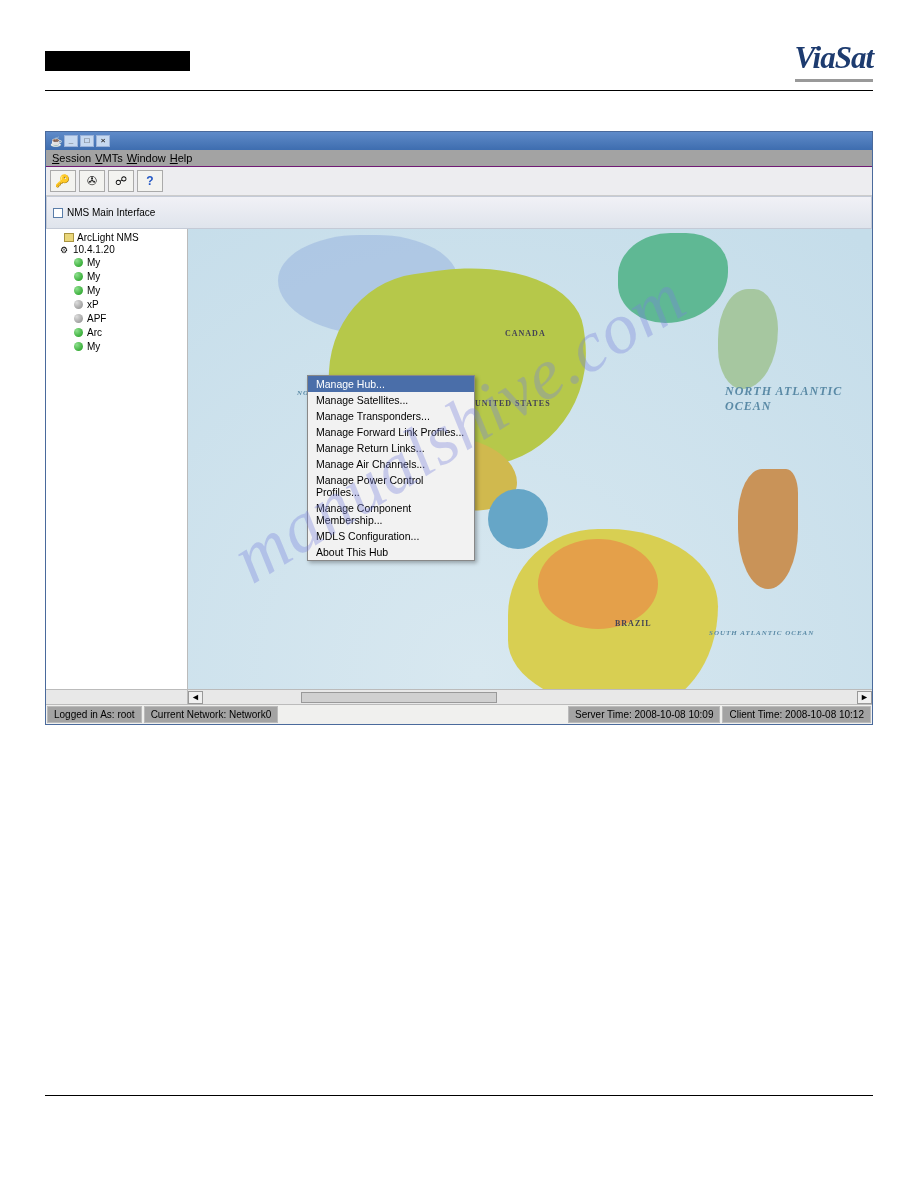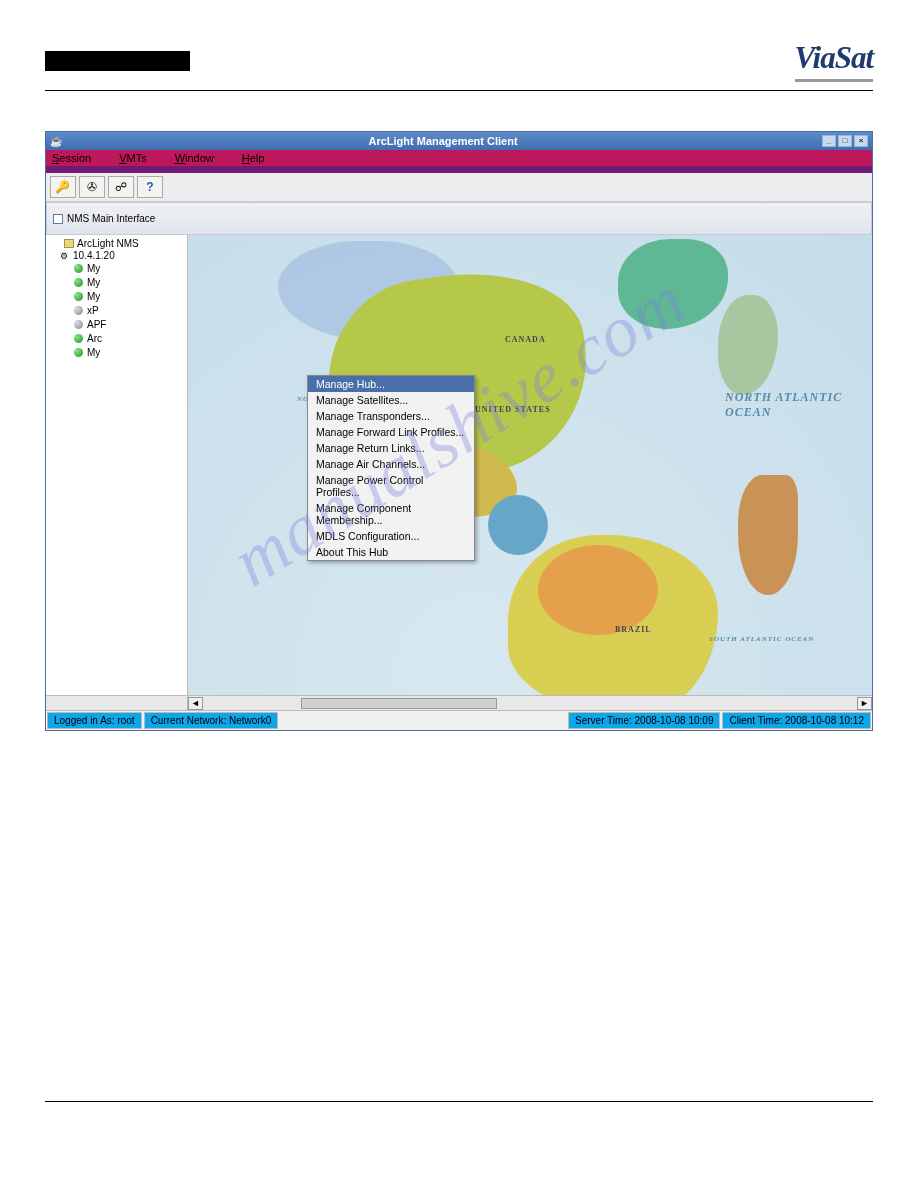--- a/index.html
+++ b/index.html
@@ -7,21 +7,21 @@
   .page { padding: 40px 45px 60px 45px; }
   .header-row { display: flex; justify-content: space-between; align-items: center; margin-bottom: 8px; }
   .black-box { width: 145px; height: 20px; background: #000; }
   .logo { font-family: "Times New Roman", serif; font-weight: bold; font-style: italic; font-size: 31px; letter-spacing: -1px; color: #1d3b6f; padding-bottom: 3px; border-bottom: 3px solid #999; }
   .hr1 { border: none; border-top: 1.5px solid #000; margin-bottom: 40px; }
   .app-window { border: 1px solid #4a6a9c; background: #e8e8e0; font-family: "Lucida Sans", sans-serif; font-size: 11px; }
   .titlebar { background: linear-gradient(#5f8bc9,#3e6daf); color: #fff; display: flex; align-items: center; padding: 2px 4px; height: 18px; font-size: 11px; font-weight: bold; }
   .titlebar .title-text { flex: 1; text-align: center; }
   .titlebar .win-btns { display: flex; gap: 2px; }
   .titlebar .win-btn { width: 14px; height: 12px; background: #c7d9f0; border: 1px solid #9cb3d9; font-size: 8px; line-height: 10px; text-align: center; color: #333; }
-  .menubar { background: #be185d; padding: 2px 6px; display: flex; gap: 28px; border-bottom: 7px solid #701a75; font-size: 11px; }
+  .menubar { background: #a3a3a3; padding: 2px 6px; display: flex; gap: 4px; border-bottom: 1px solid #701a75; font-size: 11px; }
   .menubar span u { text-decoration: underline; }
   .toolbar { background: #ededf0; padding: 3px 4px; display: flex; gap: 3px; border-bottom: 1px solid #ccc; }
   .tool-btn { width: 26px; height: 22px; border: 1px solid #aaa; background: #f3f3f0; display: flex; align-items: center; justify-content: center; font-size: 12px; }
   .sub-title { background: linear-gradient(#f1f1f6,#dfe4ec); border: 1px solid #c4cad6; padding: 10px 6px; font-size: 10px; display:flex; align-items:center; gap:4px;}
   .sub-title .doc-icon{width:10px;height:10px;border:1px solid #5a7da9;background:#fff;}
   .content-area { display: flex; height: 460px; background:#fff;}
   .tree-pane { width: 142px; border-right: 1px solid #bbb; background: #fff; font-size: 10px; padding: 2px; overflow:hidden;}
   .tree-root { display:flex; align-items:center; gap:3px; padding:1px 16px;}
   .tree-root .folder{width:10px;height:9px;background:#e9d67a;border:1px solid #a89340;}
   .tree-ip { padding-left: 12px; display:flex; align-items:center; gap:3px;}
@@ -53,21 +53,21 @@
   .lbl-ca{left:290px;top:100px;}
   .lbl-br{left:400px;top:390px;}
   .lbl-np{left:82px;top:160px;color:#5a8aa6;font-style:italic;font-size:7px;text-transform:none;}
   .lbl-na{left:510px;top:155px;color:#5a8aa6;font-style:italic;font-size:12px;text-transform:none;}
   .lbl-sa{left:494px;top:400px;color:#5a8aa6;font-style:italic;font-size:7px;text-transform:none;}
   .scrollbar-h{height:15px;background:#e8e8e8;border-top:1px solid #bbb;display:flex;align-items:center;}
   .scrollbar-h .arrow{width:15px;height:13px;border:1px solid #999;background:#f0f0f0;text-align:center;font-size:9px;line-height:11px;}
   .scrollbar-h .track{flex:1;position:relative;height:13px;}
   .scrollbar-h .thumb{position:absolute;left:15%;width:30%;height:11px;top:1px;background:#d0d0d0;border:1px solid #999;}
   .statusbar{display:flex;font-size:10px;border-top:1px solid #bbb;background:#f0f0ee;}
-  .statusbar .cell{border:1px solid #bbb;padding:2px 6px;margin:1px;background:#0ea5e9;}
+  .statusbar .cell{border:1px solid #bbb;padding:2px 6px;margin:1px;background:#a3a3a3;}
   .statusbar .spacer{flex:1;}
   .watermark{position:absolute;left:50%;top:50%;transform:translate(-50%,-50%) rotate(-32deg);font-size:72px;color:rgba(120,130,220,0.35);font-style:italic;font-family:"Times New Roman",serif;pointer-events:none;z-index:50;letter-spacing:1px;}
   .screenshot-wrap{position:relative;}
   .page-bottom-hr{border:none;border-top:1.5px solid #000;margin-top:370px;}
 </style>
 </head>
 <body>
 
 <div class="page">
   <div class="header-row">
@@ -75,21 +75,20 @@
     <div class="logo">ViaSat</div>
   </div>
   <hr class="hr1">
 
   <div class="screenshot-wrap">
 
     <div class="app-window">
 
       <div class="titlebar">
         <span style="width:14px;font-size:10px;">☕</span>
-        <span class="title-text">ArcLight Management Client</span>
         <div class="win-btns">
           <div class="win-btn">_</div>
           <div class="win-btn">□</div>
           <div class="win-btn">×</div>
         </div>
       </div>
 
       <div class="menubar">
         <span><u>S</u>ession</span>
         <span><u>V</u>MTs</span>

